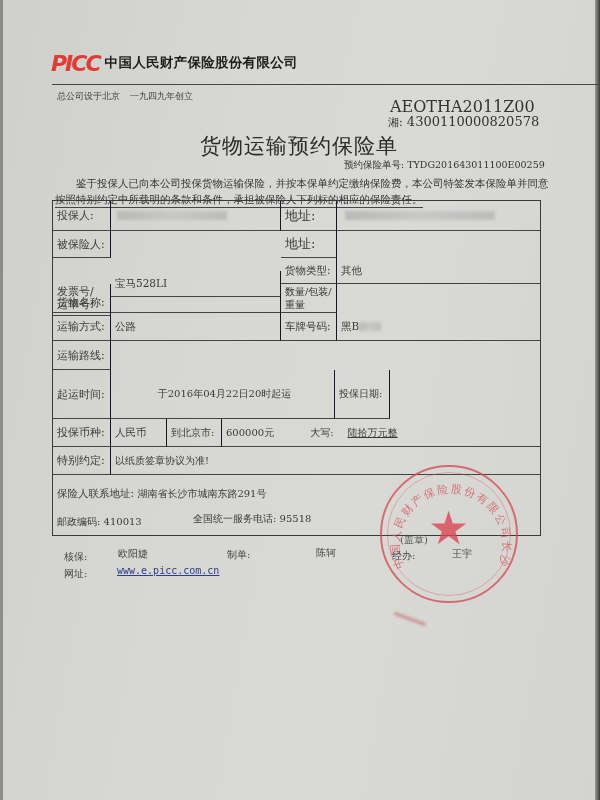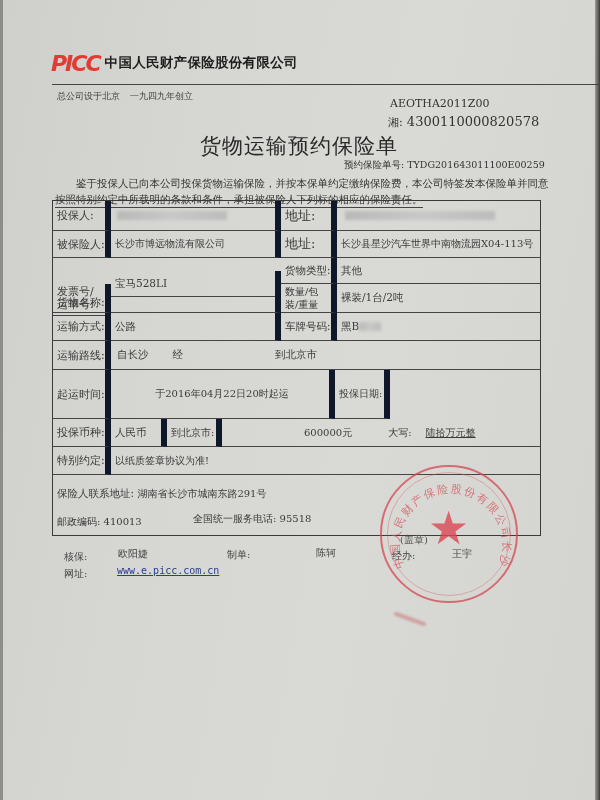--- a/index.html
+++ b/index.html
@@ -7,29 +7,29 @@
     background:linear-gradient(100deg,#cfd0cb 0%,#d6d7d2 30%,#d9dad5 60%,#d3d4cf 100%);
     font-family:"DejaVu Serif","Liberation Serif",serif;color:#3a3a3a;}
   .edge{position:absolute;right:0;top:0;width:5px;height:800px;background:linear-gradient(90deg,#9a9c98,#3b3936);}
   .edge-l{position:absolute;left:0;top:0;width:3px;height:800px;background:#4a4542;opacity:.5}
   .abs{position:absolute;white-space:nowrap;}
   .logo{left:51px;top:52px;height:22px;display:flex;align-items:center;}
   .logo-mark{font-family:"DejaVu Sans","Liberation Sans",sans-serif;font-weight:bold;font-size:22px;color:#e23a34;letter-spacing:-2px;font-style:italic;}
   .logo-name{font-family:"DejaVu Sans",sans-serif;font-weight:bold;font-size:13.5px;color:#1e1e1e;margin-left:5px;letter-spacing:0.3px;}
   .rule{left:52px;top:84px;width:548px;height:1px;background:#444;}
   .sub{top:90px;font-size:9px;color:#444;}
-  .code1{left:390px;top:97px;font-size:11px;font-family:"DejaVu Serif",serif;color:#333;text-align:right;}
+  .code1{left:390px;top:97px;font-size:16px;font-family:"DejaVu Serif",serif;color:#333;text-align:right;}
   .code2{left:388px;top:114px;font-size:13px;color:#333;}
   .title{left:200px;top:132px;font-size:21px;font-family:"DejaVu Sans",sans-serif;color:#2a2a2a;letter-spacing:1px;}
   .polno{left:344px;top:159px;font-size:9.5px;color:#333;}
   .intro{left:55px;top:175px;font-size:10.5px;color:#333;line-height:16px;width:500px;white-space:normal;}
   .intro .l1{padding-left:21px;display:block;}
   .intro .l2{display:inline-block;border-bottom:1px solid #444;}
   .tbl{position:absolute;border:1.5px solid #3a3a3a;}
-  .cell{position:absolute;box-sizing:border-box;border-right:6px solid #0f172a;border-bottom:1px solid #444;font-size:10.5px;color:#3a3a3a;display:flex;align-items:center;padding-left:4px;}
+  .cell{position:absolute;box-sizing:border-box;border-right:1px solid #0f172a;border-bottom:1px solid #444;font-size:10.5px;color:#3a3a3a;display:flex;align-items:center;padding-left:4px;}
   .lbl{font-size:11px;}
   .stamp{position:absolute;left:380px;top:465px;width:138px;height:138px;border-radius:50%;border:2.5px solid rgba(214,70,80,.75);box-sizing:border-box;}
   .stamp-inner{position:absolute;left:5px;top:5px;right:5px;bottom:5px;border-radius:50%;border:1px solid rgba(214,70,80,.35);}
   .stamp-star{position:absolute;left:46px;top:38px;font-size:46px;color:rgba(220,70,85,.8);line-height:1;font-family:"DejaVu Sans",sans-serif;}
   .stamp-ring{position:absolute;left:0;top:0;width:138px;height:138px;}
   .footer{font-size:10px;color:#444;}
   .link{color:#2b3d8c;text-decoration:underline;font-family:"DejaVu Sans Mono",monospace;font-size:10px;}
   .blur{display:inline-block;height:9px;background:linear-gradient(90deg,#b9b9b9,#c8c8c8,#bcbcbc);filter:blur(1.5px);}
 </style>
 </head>
@@ -66,58 +66,50 @@
   <div class="cell lbl" style="left:0;top:0;width:58px;height:30px;">投保人:</div>
   <div class="cell" style="left:58px;top:0;width:170px;height:30px;">
       <span class="blur" style="width:110px;margin-left:2px"></span>
     </div>
   <div class="cell lbl" style="left:228px;top:0;width:56px;height:30px;font-size:13px">地址:</div>
   <div class="cell" style="left:284px;top:0;width:203px;height:30px;border-right:none">
       <span class="blur" style="width:150px;margin-left:4px"></span>
     </div>
 
   <div class="cell lbl" style="left:0;top:30px;width:58px;height:27px;">被保险人:</div>
-  <div class="cell" style="left:58px;top:30px;width:170px;height:27px;font-size:10px">长沙市博远物流有限公司</div>
   <div class="cell lbl" style="left:228px;top:30px;width:56px;height:27px;font-size:13px">地址:</div>
-  <div class="cell" style="left:284px;top:30px;width:203px;height:27px;border-right:none;font-size:10px">长沙县星沙汽车世界中南物流园X04-113号</div>
 
   <div class="cell lbl" style="left:0;top:57px;width:58px;height:26px;margin-top:32px;">货物名称:</div>
   <div class="cell" style="left:58px;top:70px;width:170px;height:26px;">宝马528LI</div>
   <div class="cell" style="left:228px;top:57px;width:56px;height:26px;">货物类型:</div>
   <div class="cell" style="left:284px;top:57px;width:203px;height:26px;border-right:none">其他</div>
 
   <div class="cell lbl" style="left:0;top:83px;width:58px;height:29px;line-height:13px;white-space:normal;padding-right:6px">发票号/运单号:</div>
   <div class="cell" style="left:58px;top:83px;width:170px;height:29px;"></div>
   <div class="cell" style="left:228px;top:83px;width:56px;height:29px;line-height:13px;white-space:normal;font-size:10px">数量/包装/重量</div>
-  <div class="cell" style="left:284px;top:83px;width:203px;height:29px;border-right:none">裸装/1台/2吨</div>
 
   <div class="cell lbl" style="left:0;top:112px;width:58px;height:28px;">运输方式:</div>
   <div class="cell" style="left:58px;top:112px;width:170px;height:28px;">公路</div>
   <div class="cell" style="left:228px;top:112px;width:56px;height:28px;">车牌号码:</div>
   <div class="cell" style="left:284px;top:112px;width:203px;height:28px;border-right:none">
       <span>黑B</span>
       <span class="blur" style="width:22px"></span>
     </div>
 
   <div class="cell lbl" style="left:0;top:140px;width:58px;height:29px;">运输路线:</div>
-  <div class="cell" style="left:58px;top:140px;width:429px;height:29px;border-right:none">
-    <span style="margin-left:2px">自长沙</span>
-    <span style="margin-left:24px">经</span>
-    <span style="margin-left:92px">到北京市</span>
-  </div>
 
   <div class="cell lbl" style="left:0;top:169px;width:58px;height:49px;">起运时间:</div>
   <div class="cell" style="left:58px;top:169px;width:224px;height:49px;justify-content:center;font-size:10px">于2016年04月22日20时起运</div>
   <div class="cell" style="left:282px;top:169px;width:55px;height:49px;font-size:10px">投保日期:</div>
 
   <div class="cell lbl" style="left:0;top:218px;width:58px;height:28px;">投保币种:</div>
   <div class="cell" style="left:58px;top:218px;width:56px;height:28px;text-align:right;">人民币</div>
   <div class="cell" style="left:114px;top:218px;width:55px;height:28px;font-size:10px">到北京市:</div>
   <div class="cell" style="left:169px;top:218px;width:318px;height:28px;border-right:none;font-size:10px">
-    <span style="margin-left:78px">600000元</span>
+    <span style="">600000元</span>
     <span style="margin-left:36px">大写:</span>
     <span style="text-decoration:underline;margin-left:14px">陆拾万元整</span>
   </div>
 
   <div class="cell lbl" style="left:0;top:246px;width:58px;height:28px;">特别约定:</div>
   <div class="cell" style="left:58px;top:246px;width:429px;height:28px;border-right:none;font-size:10px">以纸质签章协议为准!</div>
 
   <div class="cell" style="left:0;top:274px;width:487px;height:60px;border:none;display:block;padding:0">
     <div class="abs" style="left:4px;top:12px;font-size:10.5px">
       <span>保险人联系地址:</span>

